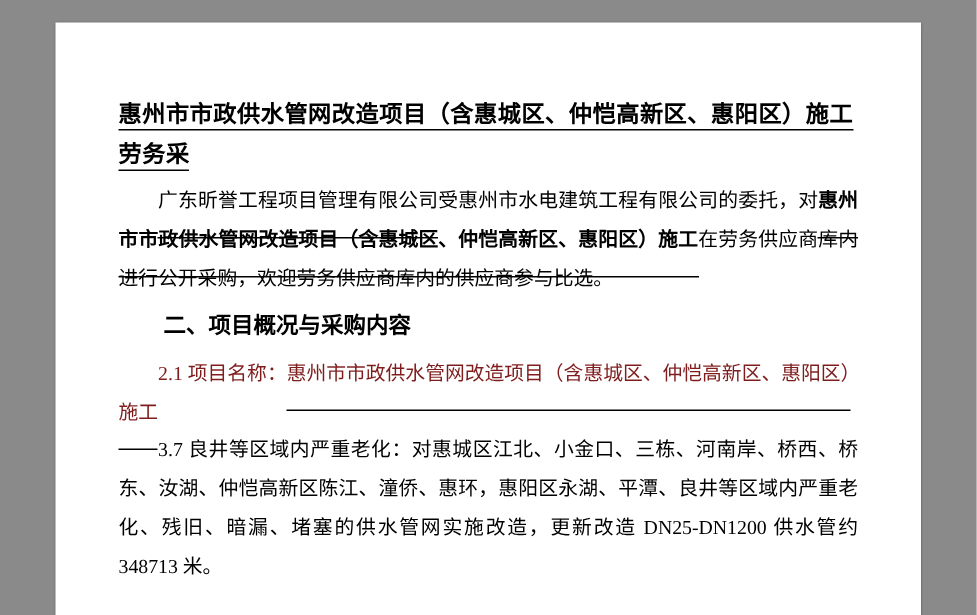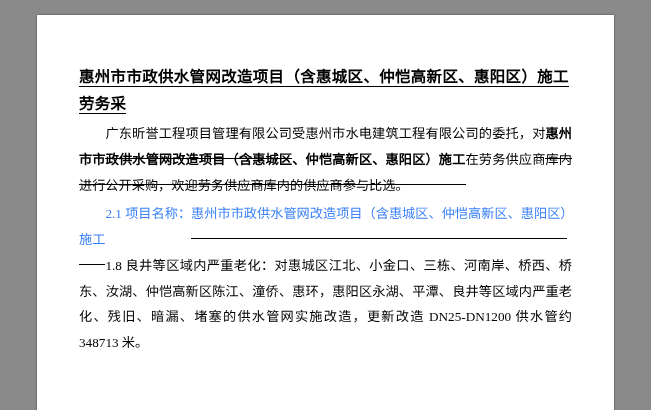--- a/index.html
+++ b/index.html
@@ -67,21 +67,21 @@
   .u {
     border-bottom: 1px solid #000;
     padding-bottom: 17px;
   }
   .b {
     font-weight: bold;
   }
   .item {
     font-size: 13.2px;
     line-height: 1.95;
-    color: #3b82f6;
+    color: #7f1d1d;
     margin: 0;
     text-indent: 2em;
   }
   .item-body {
     font-size: 13.2px;
     line-height: 1.95;
     color: #000;
     margin: 0;
     text-align: justify;
   }
@@ -94,23 +94,24 @@
   <div class="page">
     <div class="page-inner">
 
       <div class="doc-title">
         <span class="ul">惠州市市政供水管网改造项目（含惠城区、仲恺高新区、惠阳区）施工劳务采</span><br>
       </div>
 
 
       <p class="para"><span class="u">广东昕誉工程项目管理有限公司</span><span>受惠州市水电建筑工程有限公司的委托，对</span><span class="u b">惠州市市政供水管网改造项目（含惠城区、仲恺高新区、惠阳区）施工</span><span>在劳务供应商库内进行公开采购，欢迎劳务供应商库内的供应商参与比选。</span></p>
 
+      <div class="heading">二、项目概况与采购内容</div>
 
       <div class="spacer-sm"></div>
 
       <p class="item"><span>2.1</span>&nbsp;<span>项目名称：</span><span class="u">惠州市市政供水管网改造项目（含惠城区、仲恺高新区、惠阳区）施工</span></p>
 
 
-      <p class="item-body"><span style="display:inline-block;width:2em;"></span><span>1.8</span>&nbsp;<span>良井等区域内严重老化：</span><span>对惠城区江北、小金口、三栋、河南岸、桥西、桥东、汝湖、仲恺高新区陈江、潼侨、惠环，惠阳区永湖、平潭、良井等区域内严重老化、残旧、暗漏、堵塞的供水管网实施改造，更新改造 DN25-DN1200 供水管约 348713 米。</span></p>
+      <p class="item-body"><span style="display:inline-block;width:2em;"></span><span>3.7</span>&nbsp;<span>良井等区域内严重老化：</span><span>对惠城区江北、小金口、三栋、河南岸、桥西、桥东、汝湖、仲恺高新区陈江、潼侨、惠环，惠阳区永湖、平潭、良井等区域内严重老化、残旧、暗漏、堵塞的供水管网实施改造，更新改造 DN25-DN1200 供水管约 348713 米。</span></p>
 
     </div>
   </div>
 </div>
 
 </body></html>

